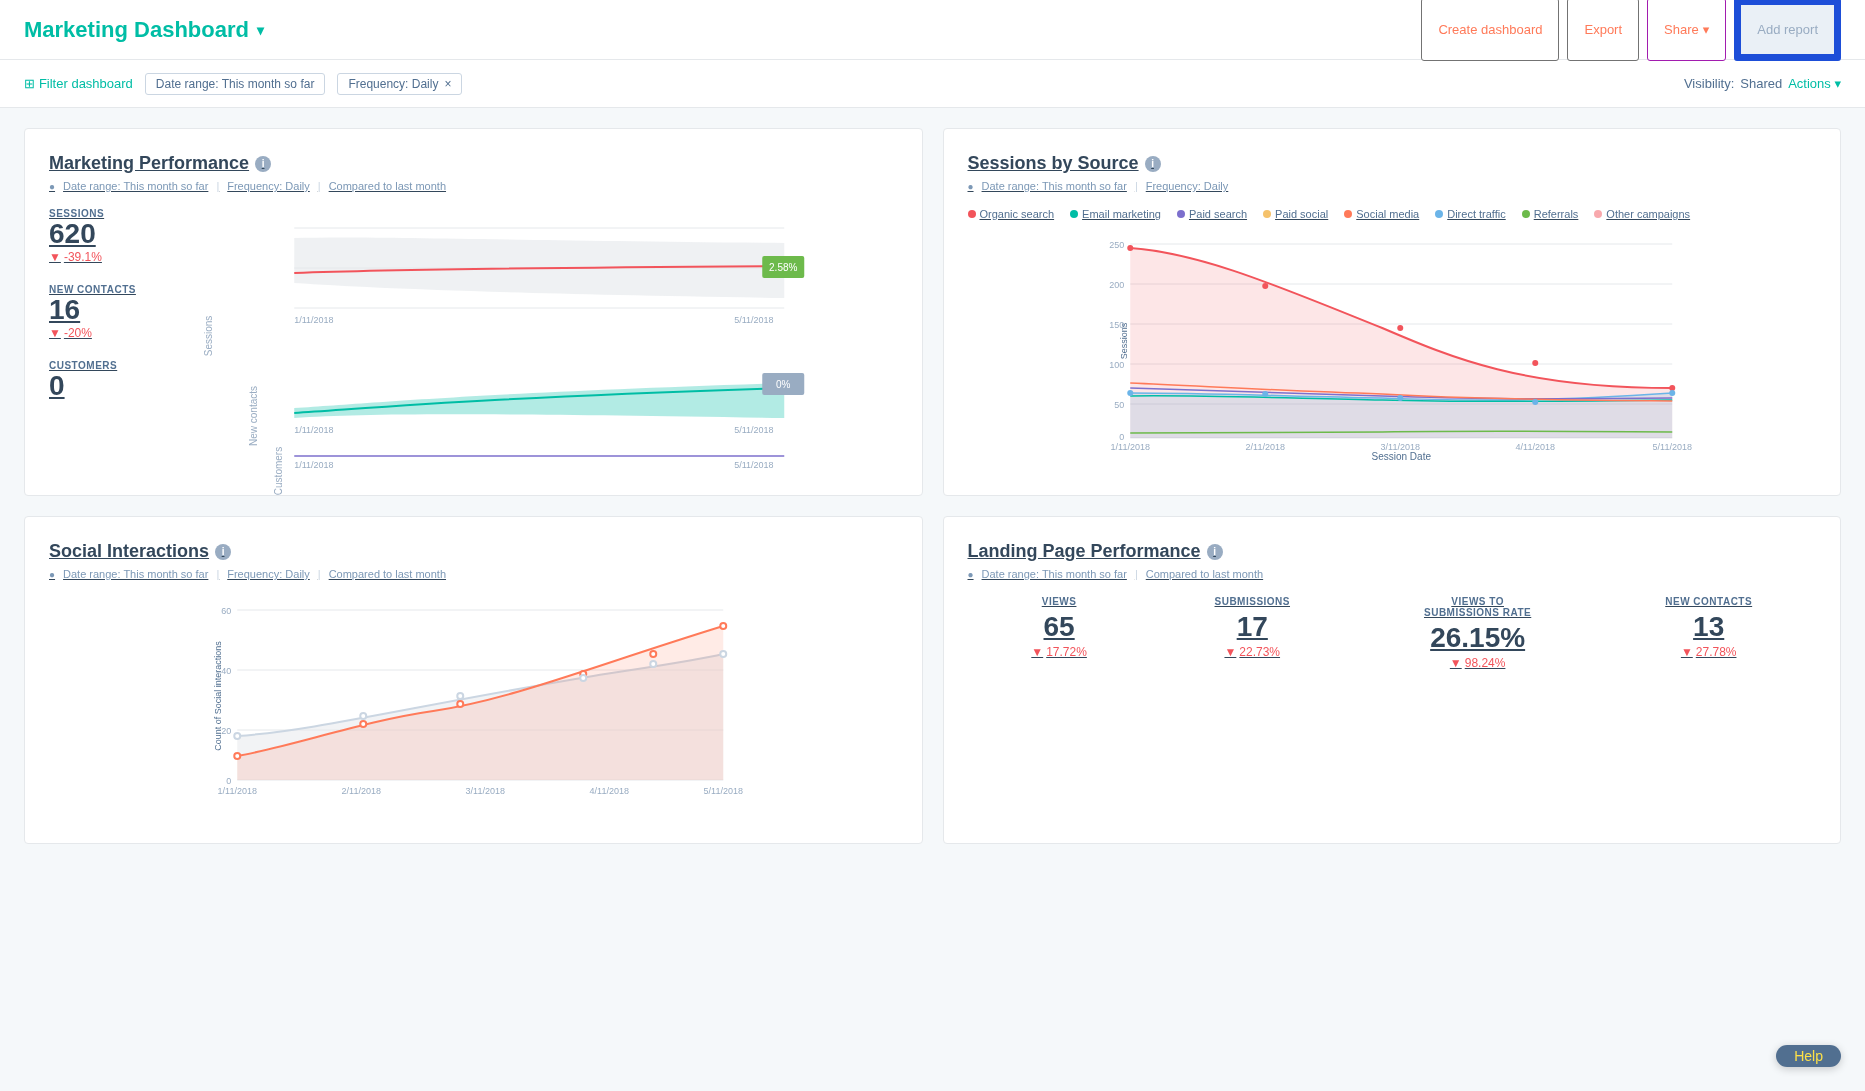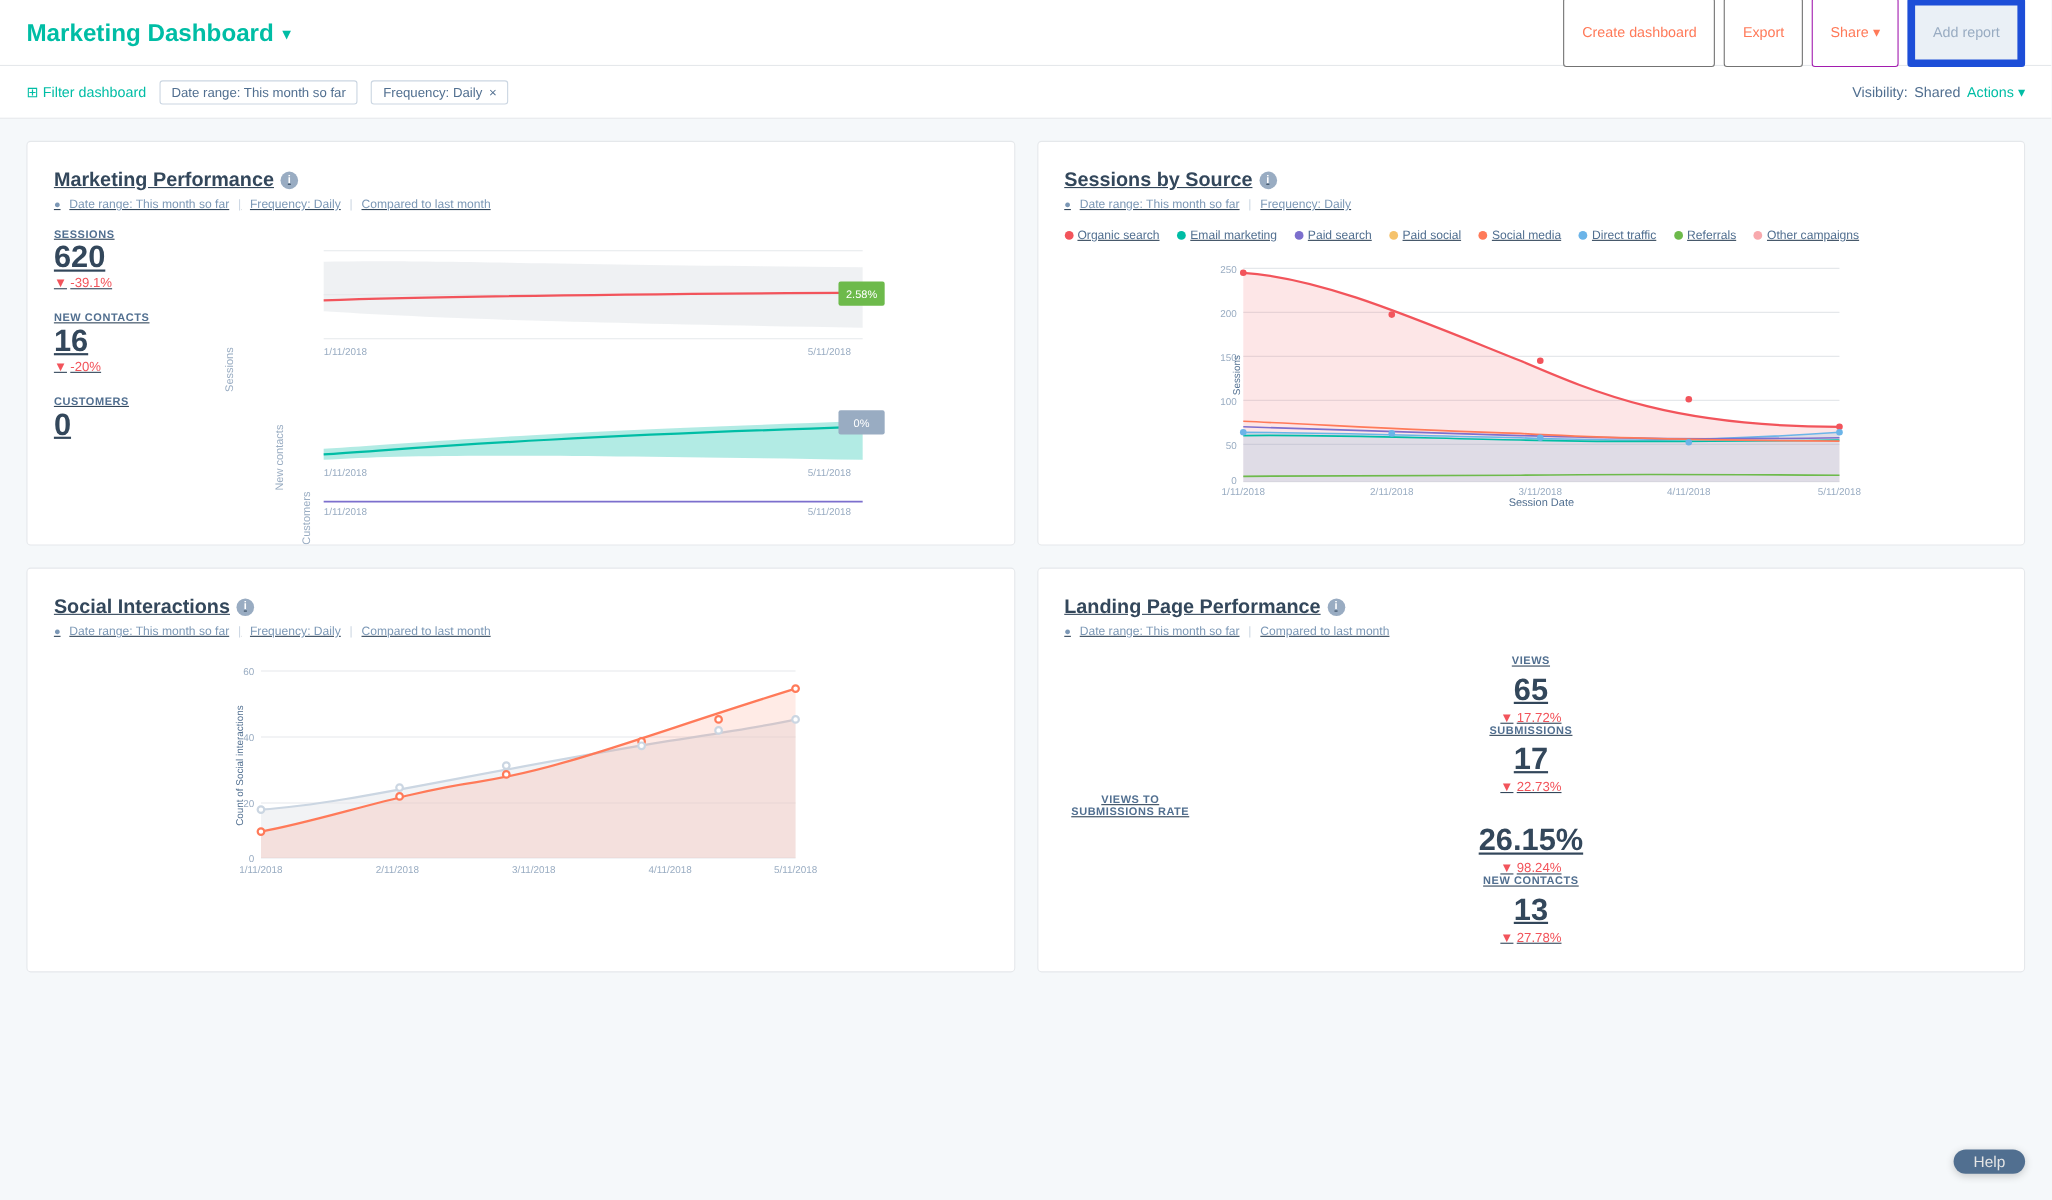--- a/index.html
+++ b/index.html
@@ -153,38 +153,38 @@
 
     
     svg { overflow: visible; }
 
     
     .legend { display: flex; flex-wrap: wrap; gap: 8px 16px; margin-bottom: 8px; }
     .legend-item { display: flex; align-items: center; gap: 4px; font-size: 11px; color: #516f90; }
     .legend-dot { width: 8px; height: 8px; border-radius: 50%; }
 
     
-    .lp-metrics { display: flex; justify-content: space-around; margin-top: 12px; flex-direction: column; }
+    .lp-metrics { display: flex; justify-content: space-around; margin-top: 12px; }
     .lp-metric { text-align: center; }
     .lp-metric-label { font-size: 10px; font-weight: 700; color: #516f90; text-transform: uppercase; letter-spacing: 0.5px; margin-bottom: 4px; }
     .lp-metric-value { font-size: 28px; font-weight: 600; color: #33475b; }
     .lp-metric-change { font-size: 12px; color: #f2545b; display: flex; align-items: center; justify-content: center; gap: 3px; margin-top: 2px; }
 
     
     .si-legend { display: flex; gap: 16px; margin-bottom: 12px; }
     .si-legend-item { display: flex; align-items: center; gap: 5px; font-size: 11px; color: #516f90; }
     .si-legend-line { width: 20px; height: 2px; border-radius: 1px; }
 
     
     .help-btn {
       position: fixed;
       bottom: 24px;
       right: 24px;
       background: #516f90;
-      color: #e5e5e5;
+      color: #fde047;
       border-radius: 50px;
       padding: 3px 18px;
       font-size: 14px;
       cursor: pointer;
       box-shadow: 0 2px 8px rgba(0,0,0,0.2);
     }
 
     .axis-label { font-size: 10px; fill: #99acc2; }
     .grid-line { stroke: #e5e8eb; stroke-width: 1; }
   </style>

